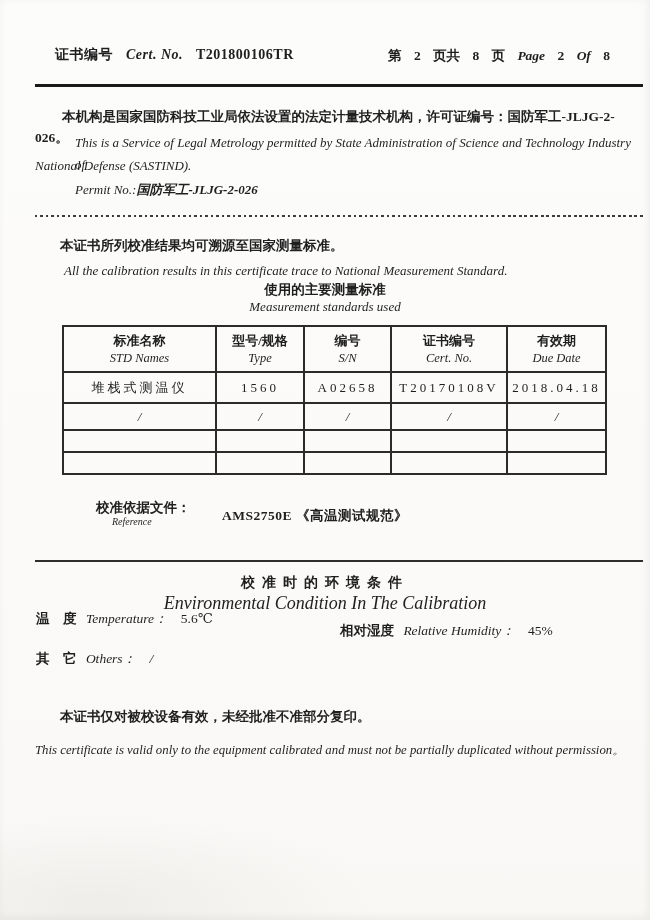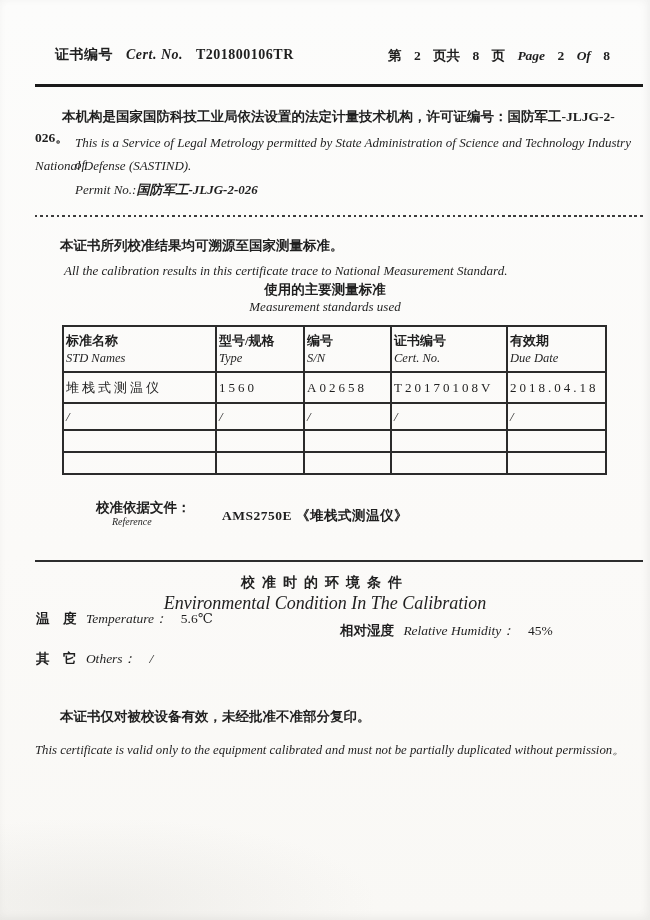--- a/index.html
+++ b/index.html
@@ -27,21 +27,21 @@
   .header-left { font-size:14px; letter-spacing:0.5px; }
   .header-left .gap { margin-left:9px; }
   .header-right { font-size:13.5px; }
   .header-right span { margin-right:9px; }
   .para-cn { font-size:13.5px; line-height:1.55; }
   .para-en { font-size:13px; line-height:1.7; }
   .center  { text-align:center; width:650px; left:0; }
   .std-table { border-collapse:collapse; table-layout:fixed; background:transparent; }
   .std-table td {
     border:2px solid #2b2b2b;
-    text-align:left; vertical-align:middle;
+    text-align:center; vertical-align:middle;
     font-size:13px; padding:0 2px;
   }
   .std-table .hdr-cn { font-size:13px; font-weight:600; line-height:1.35; }
   .std-table .hdr-en { font-size:12.5px; font-style:italic; line-height:1.3; }
   .std-table tr.row-data td { letter-spacing:3px; font-weight:500; }
   .std-table tr.row-slash td { font-style:italic; }
   .env-title-cn { font-size:14px; letter-spacing:7px; font-weight:600; }
   .env-title-en { font-size:18px; }
   .env-line { font-size:13.5px; }
   .env-line .lbl-en { margin-left:6px; }
@@ -145,21 +145,21 @@
       <td></td>
       <td></td>
       <td></td>
       <td></td>
     </tr>
   </tbody>
     </table>
 
   <div class="abs cn" style="left:96px; top:499px; font-size:13.5px;">校准依据文件：</div>
   <div class="abs it" style="left:112px; top:516px; font-size:10px;">Reference</div>
-  <div class="abs cn" style="left:222px; top:507px; font-size:13.5px; letter-spacing:0.5px;">AMS2750E 《堆栈式测温仪》</div>
+  <div class="abs cn" style="left:222px; top:507px; font-size:13.5px; letter-spacing:0.5px;">AMS2750E 《高温测试规范》</div>
 
   <div class="abs rule-mid" style="left:35px; top:560px; width:608px;"></div>
 
   <div class="abs center env-title-cn" style="top:574px;">校准时的环境条件</div>
   <div class="abs center it env-title-en" style="top:593px;">Environmental Condition In The Calibration</div>
 
   <div class="abs env-line" style="left:36px; top:610px;">
     <span class="cn">温　度</span>
     <span class="it lbl-en">Temperature：</span>
     <span class="val">5.6℃</span>

